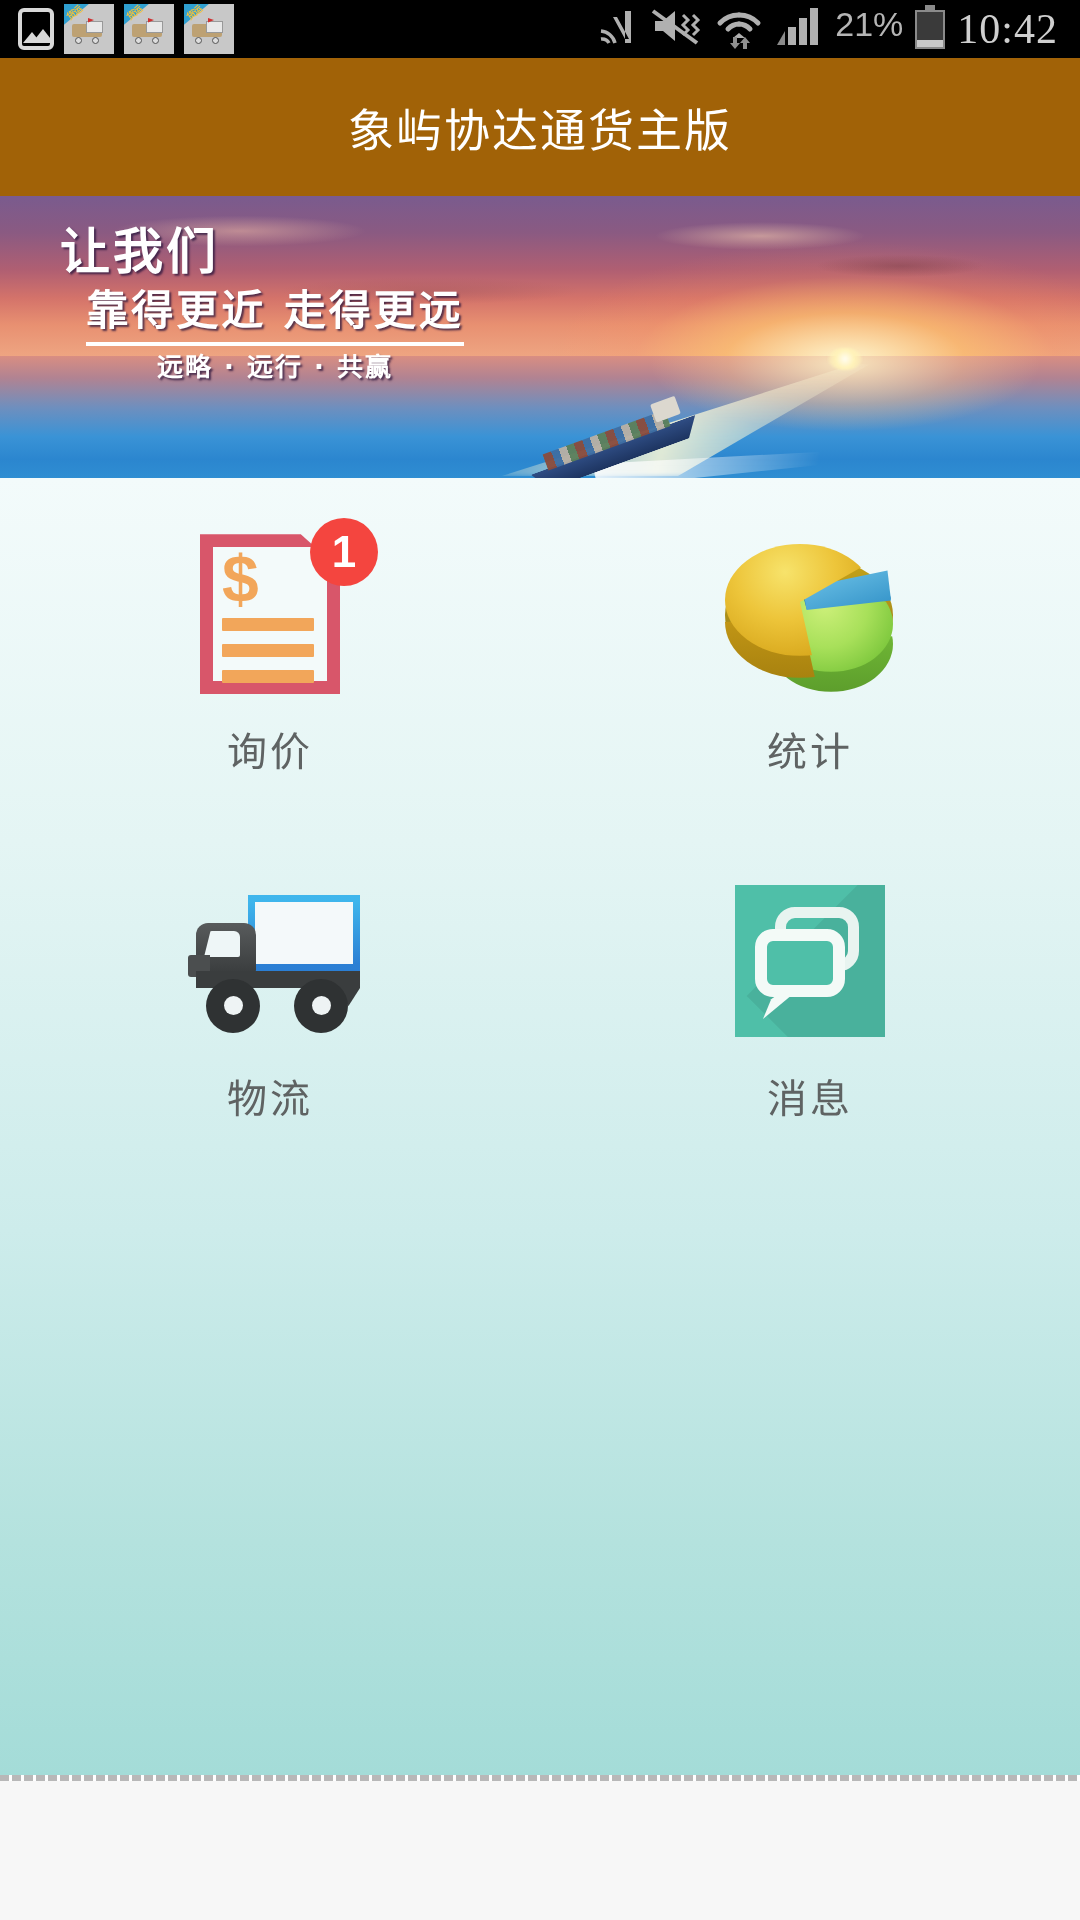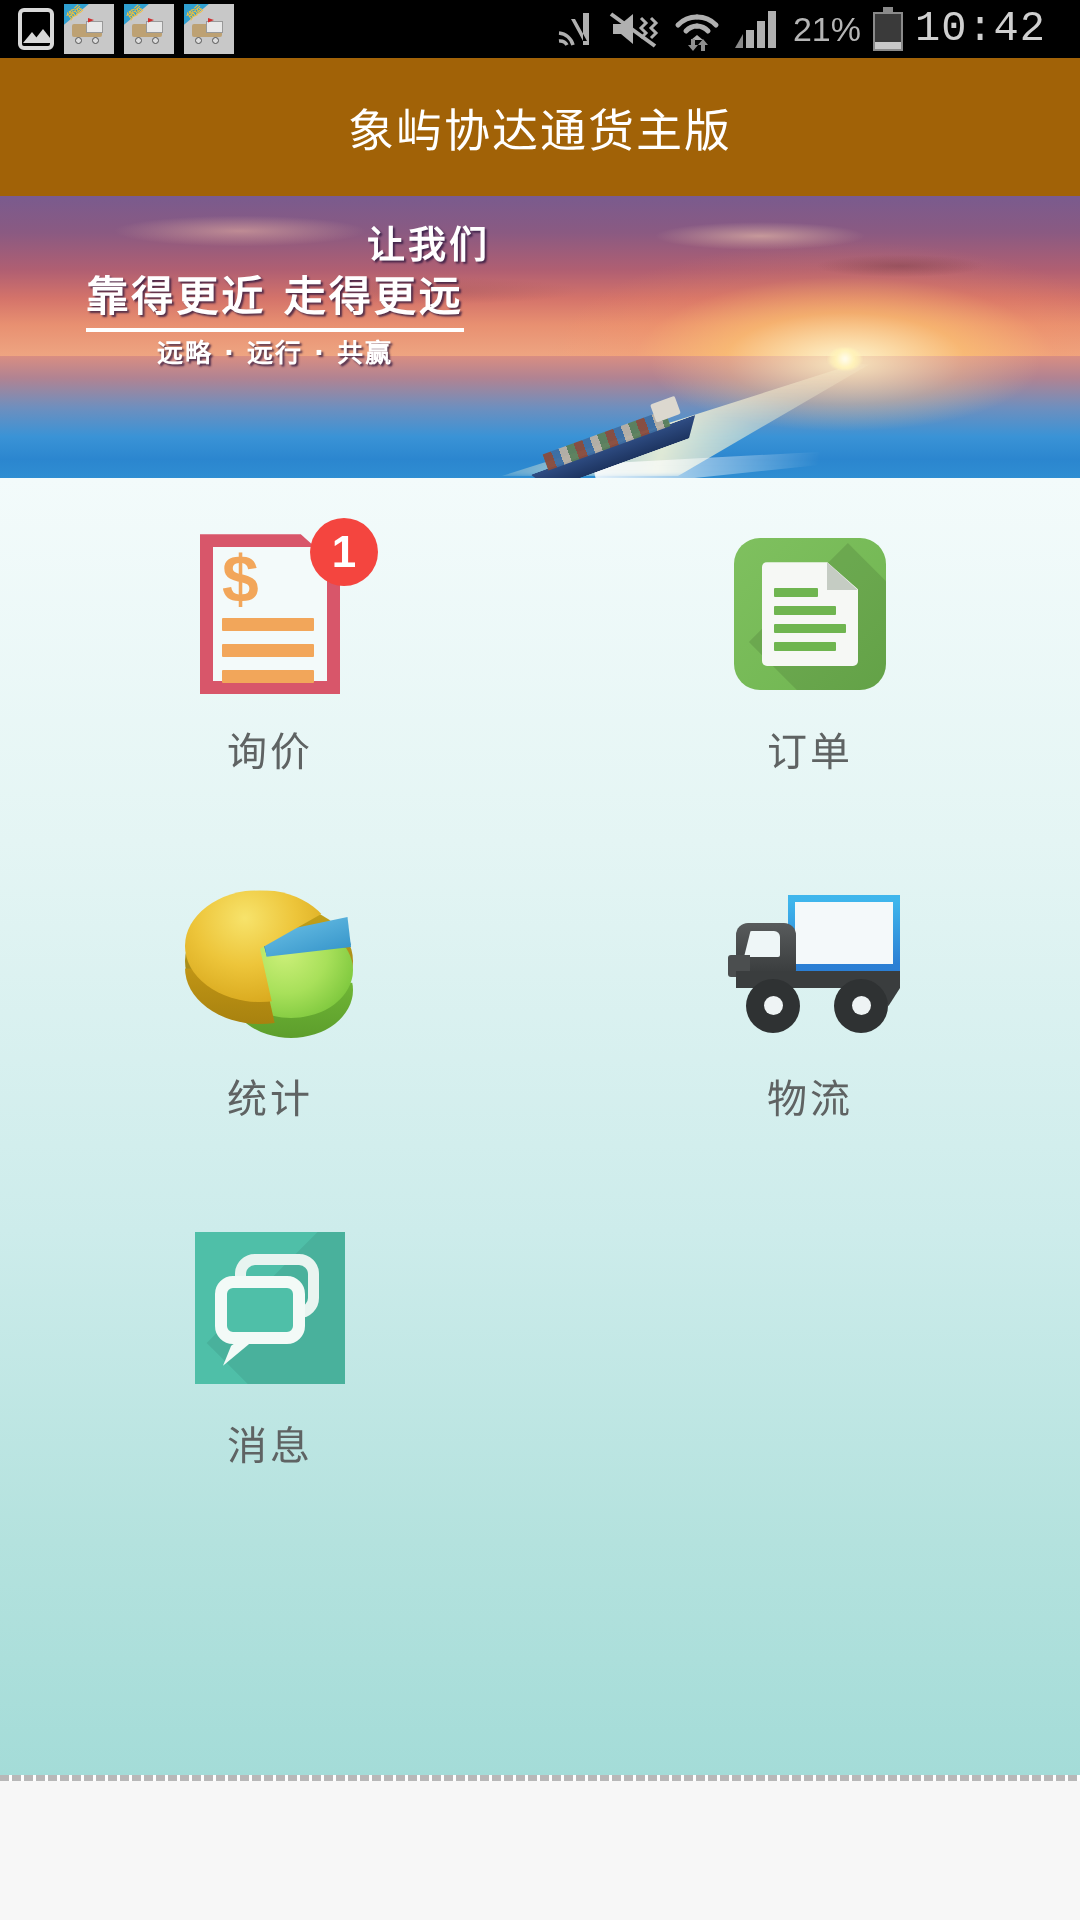--- a/index.html
+++ b/index.html
@@ -10,21 +10,21 @@
     background:#f5f5f5; overflow:hidden;
   }
   .phone { position:relative; width:1080px; height:1920px; background:#f5f5f5; }
 
   
   .statusbar {
     position:absolute; top:0; left:0; width:1080px; height:58px;
     background:#000000; display:flex; align-items:center;
   }
   .sb-left { display:flex; align-items:center; gap:10px; padding-left:18px; }
-  .sb-right { margin-left:auto; display:flex; align-items:center; gap:12px; padding-right:34px; }
+  .sb-right { margin-left:auto; display:flex; gap:12px; padding-right:22px; }
 
   .ic-gallery { width:36px; height:42px; position:relative; }
   .ic-gallery .frame {
     position:absolute; inset:0; border:4px solid #d8d8d8; border-radius:6px; background:#000;
   }
   .ic-gallery .hill1, .ic-gallery .hill2 {
     position:absolute; bottom:7px; width:0; height:0; border-style:solid;
   }
   .ic-gallery .hill1 { left:5px; border-width:0 9px 11px 9px; border-color:transparent transparent #d8d8d8 transparent; }
   .ic-gallery .hill2 { left:14px; border-width:0 11px 14px 11px; border-color:transparent transparent #d8d8d8 transparent; }
@@ -67,21 +67,21 @@
     color:#b5b5b5; font-size:34px; font-family:"Liberation Sans",sans-serif; letter-spacing:0px;
   }
   .batt { width:30px; height:44px; position:relative; }
   .batt .cap { position:absolute; top:0; left:10px; width:10px; height:5px; background:#8a8a8a; }
   .batt .shell {
     position:absolute; top:5px; left:0; width:30px; height:39px;
     background:#3a3a3a; border:2px solid #8a8a8a;
   }
   .batt .fill { position:absolute; bottom:0; left:0; right:0; height:21%; background:#c9c9c9; }
   .clock {
-    color:#cfcfcf; font-size:42px; font-family:Liberation Mono, monospace; letter-spacing:1px;
+    color:#cfcfcf; font-size:42px; font-family:Liberation Serif, serif; letter-spacing:1px;
   }
 
   
   .titlebar {
     position:absolute; top:58px; left:0; width:1080px; height:138px;
     background:#a16207; display:flex; align-items:center; justify-content:center;
   }
   .titlebar .title {
     color:#ffffff; font-size:46px; letter-spacing:2px;
     font-family:"DejaVu Sans","Liberation Sans",sans-serif;
@@ -145,21 +145,21 @@
     position:absolute; left:592px; top:252px; width:300px; height:40px;
     background:linear-gradient(100deg, rgba(255,255,255,0.9), rgba(255,255,255,0) 75%);
     clip-path:polygon(0% 40%, 100% 0%, 100% 24%, 2% 100%);
     filter:blur(2px);
   }
   .banner-text {
     position:absolute; left:60px; top:28px; width:430px; text-align:center;
     color:#ffffff; font-family:"DejaVu Sans","Liberation Sans",sans-serif; font-weight:bold;
     text-shadow:2px 2px 2px rgba(40,20,60,0.75);
   }
-  .banner-text .l1 { font-size:38px; letter-spacing:3px; line-height:1.15; text-align:right; }
+  .banner-text .l1 { font-size:50px; letter-spacing:3px; line-height:1.15; text-align:left; }
   .banner-text .l2 {
     font-size:42px; letter-spacing:3px; line-height:1.3; padding-bottom:4px;
     border-bottom:4px solid #ffffff; display:inline-block; margin-top:2px;
   }
   .banner-text .l3 { font-size:26px; letter-spacing:2px; }
 
   
   .content {
     position:absolute; top:478px; left:0; width:1080px; height:1297px;
     background:linear-gradient(180deg,#f3fbfb 0%,#e4f5f4 28%,#cdeceb 58%,#b4e2de 82%,#a4dcd8 100%);
@@ -483,34 +483,20 @@
             <div class="dollar">$</div>
             <div class="ln ln1"></div>
               <div class="ln ln2"></div>
               <div class="ln ln3"></div>
           </div>
           <div class="badge">1</div>
         </div>
         <div class="label">询价</div>
       </div>
 
-      <div class="cell">
-        <div class="iconwrap">
-          <div class="ic-order">
-            <div class="shadow"></div>
-            <div class="page"></div>
-            <div class="fold"></div>
-            <div class="oln o1"></div>
-              <div class="oln o2"></div>
-            <div class="oln o3"></div>
-              <div class="oln o4"></div>
-          </div>
-        </div>
-        <div class="label">订单</div>
-      </div>
 
       <div class="cell">
         <div class="iconwrap">
           <div class="ic-pie">
             <div class="base"></div>
             <div class="green-side"></div>
             <div class="green"></div>
             <div class="blue-side"></div>
             <div class="blue"></div>
             <div class="yellow-side"></div>

